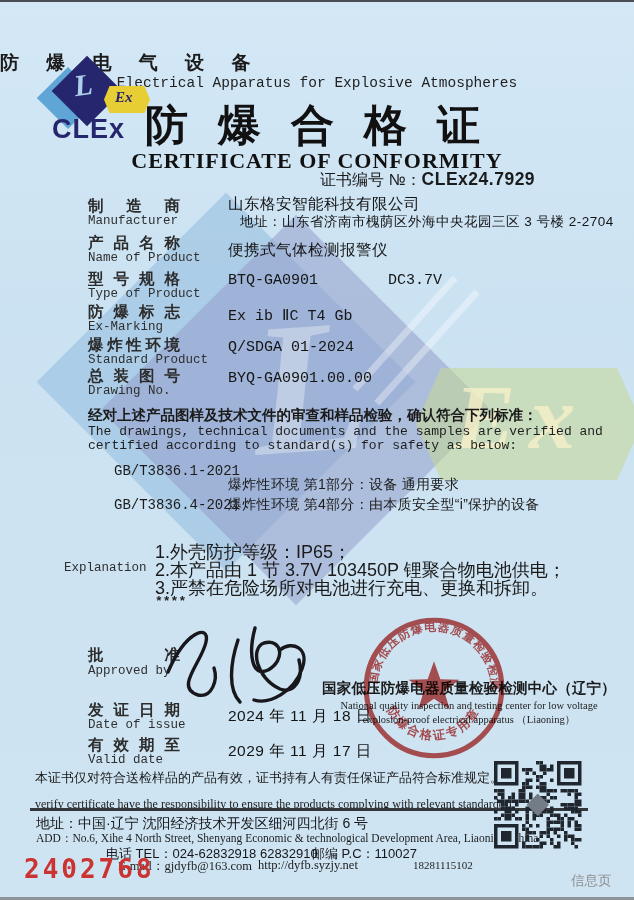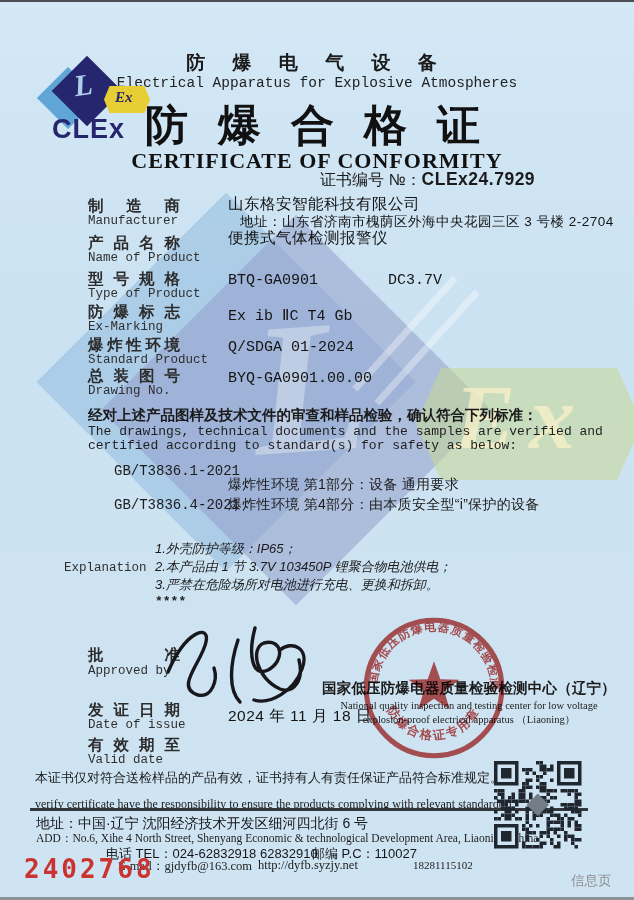--- a/index.html
+++ b/index.html
@@ -21,37 +21,37 @@
   .wm-stripe{width:150px;height:7px;background:rgba(255,255,255,.35);transform:rotate(-48deg);}
   
   .logo{left:46px;top:60px;width:130px;height:92px;z-index:2;}
   .lg-d1{position:absolute;left:0;top:16px;width:44px;height:44px;background:#5fa6d6;transform:rotate(45deg);}
   .lg-d2{position:absolute;left:16px;top:6px;width:50px;height:50px;background:#26266e;transform:rotate(45deg);}
   .lg-L{position:absolute;left:28px;top:8px;font:italic 700 30px "Liberation Serif",serif;color:#aecfe9;transform:rotate(-8deg);}
   .lg-hex{position:absolute;left:58px;top:26px;width:46px;height:27px;background:#e8ce35;
           clip-path:polygon(12% 0,88% 0,100% 50%,88% 100%,12% 100%,0 50%);}
   .lg-hex span{position:absolute;left:11px;top:3px;font:italic 700 15px "Liberation Serif",serif;color:#26266e;}
   .lg-text{position:absolute;left:6px;top:54px;font-size:27px;font-weight:700;color:#26266e;letter-spacing:1px;}
-  .t-zh-small{left:0;right:0;top:50px;text-align:center;font-size:19px;font-weight:700;letter-spacing:11px;color:#1b1b1b;z-index:1;}
+  .t-zh-small{left:0;right:0;top:50px;text-align:left;font-size:19px;font-weight:700;letter-spacing:11px;color:#1b1b1b;z-index:1;}
   .t-en-small{left:0;right:0;top:75px;text-align:center;font:14.5px "Liberation Mono",monospace;color:#222;z-index:1;}
   .t-zh-main{left:0;right:0;top:97px;text-align:center;font-size:43px;font-weight:700;letter-spacing:9px;color:#111;z-index:1;}
   .t-en-main{left:0;right:0;top:148px;text-align:center;font:600 22px "Liberation Serif",serif;letter-spacing:1px;color:#111;z-index:1;}
   .cert-line{left:320px;top:169px;font-size:16px;color:#1b1b1b;z-index:1;}
   .cert-line b{font-size:17.5px;letter-spacing:.5px;text-align:center;}
   
   .zh-label{width:92px;text-align:justify;text-align-last:justify;font-size:15.5px;font-weight:700;color:#2c2c2c;z-index:1;}
   .en-label{font:12.5px "Liberation Mono",monospace;color:#2f2f2f;z-index:1;}
   .val{font:15px "Liberation Mono",monospace;color:#151515;z-index:1;}
   .val-zh{font-family:"Liberation Sans",sans-serif;font-size:15.5px;letter-spacing:.5px;}
   .small-zh{font-size:13.5px;}
   .stmt-zh{font-size:14.5px;font-weight:700;color:#1a1a1a;z-index:1;}
   .mono13{font:13px "Liberation Mono",monospace;color:#1f1f1f;z-index:1;}
   .std-code{font:14px "Liberation Mono",monospace;color:#1c1c1c;z-index:1;}
   .std-desc{font-size:14px;color:#1c1c1c;z-index:1;letter-spacing:.3px;}
-  .exp-line{font-size:13px;color:#1a1a1a;z-index:1;font-style:italic;}
+  .exp-line{font-size:18px;color:#1a1a1a;z-index:1;}
   
   .sig{left:158px;top:612px;z-index:1;}
   .stamp{left:358px;top:612px;z-index:3;opacity:.9;mix-blend-mode:multiply;}
   .auth-zh{left:308px;top:679px;width:322px;text-align:center;font-size:14.5px;font-weight:700;color:#1b1b1b;z-index:1;letter-spacing:.2px;}
   .auth-en{left:318px;width:302px;text-align:center;font:10.5px "Liberation Serif",serif;color:#222;z-index:1;}
   
   .disc-zh{left:35px;top:769px;font-size:13px;color:#1a1a1a;z-index:1;}
   .disc-en{left:35px;font:12px "Liberation Serif",serif;color:#1c1c1c;z-index:1;}
   .divider{left:30px;top:808px;width:558px;height:3px;background:#33373c;z-index:1;}
   .ft-zh{font-size:14px;color:#16161a;z-index:1;}
@@ -99,21 +99,21 @@
     <span>证书编号 №：</span><b>CLEx24.7929</b>
   </div>
 
   <div class="abs zh-label" style="left:88px;top:196px;">制造商</div>
   <div class="abs en-label" style="left:88px;top:214px;">Manufacturer</div>
   <div class="abs val val-zh" style="left:228px;top:194px;">山东格安智能科技有限公司</div>
   <div class="abs val val-zh small-zh" style="left:240px;top:213px;">地址：山东省济南市槐荫区外海中央花园三区 3 号楼 2-2704</div>
 
   <div class="abs zh-label" style="left:88px;top:233px;">产品名称</div>
   <div class="abs en-label" style="left:88px;top:251px;text-align:right;">Name of Product</div>
-  <div class="abs val val-zh" style="left:228px;top:228px;">便携式气体检测报警仪</div>
+  <div class="abs val val-zh" style="left:228px;top:240px;">便携式气体检测报警仪</div>
 
   <div class="abs zh-label" style="left:88px;top:269px;">型号规格</div>
   <div class="abs en-label" style="left:88px;top:287px;">Type of Product</div>
   <div class="abs val" style="left:228px;top:272px;">BTQ-GA0901</div>
   <div class="abs val" style="left:388px;top:272px;">DC3.7V</div>
 
   <div class="abs zh-label" style="left:88px;top:302px;">防爆标志</div>
   <div class="abs en-label" style="left:88px;top:320px;">Ex-Marking</div>
   <div class="abs val" style="left:228px;top:306px;">Ex ib ⅡC T4 Gb</div>
 
@@ -172,20 +172,21 @@
   <div class="abs auth-zh">国家低压防爆电器质量检验检测中心（辽宁）</div>
   <div class="abs auth-en" style="top:700px;">National quality inspection and testing center for low voltage</div>
   <div class="abs auth-en" style="top:713px;">explosion-proof electrical apparatus （Liaoning）</div>
 
   <div class="abs zh-label" style="left:88px;top:700px;">发证日期</div>
   <div class="abs en-label" style="left:88px;top:718px;">Date of issue</div>
   <div class="abs val val-zh" style="left:228px;top:706px;">2024 年 11 月 18 日</div>
 
   <div class="abs zh-label" style="left:88px;top:735px;">有效期至</div>
   <div class="abs en-label" style="left:88px;top:753px;">Valid date</div>
+  <div class="abs val val-zh" style="left:228px;top:741px;">2029 年 11 月 17 日</div>
 
   <div class="abs disc-zh">本证书仅对符合送检样品的产品有效，证书持有人有责任保证产品符合标准规定。</div>
   <div class="abs disc-en" style="top:797px;">verify certificate have the responsibility to ensure the products complying with relevant standard(s).</div>
 
   <div class="abs divider"></div>
 
   <div class="abs ft-zh" style="left:36px;top:815px;">地址：中国·辽宁 沈阳经济技术开发区细河四北街 6 号</div>
   <div class="abs ft-en" style="left:36px;top:831px;">ADD：No.6, Xihe 4 North Street, Shenyang Economic &amp; technological Development Area, Liaoning, China</div>
   <div class="abs ft-zh" style="left:106px;top:845px;font-size:13px;">电话 TEL：024-62832918 62832910</div>
   <div class="abs ft-zh" style="left:312px;top:845px;font-size:13px;">邮编 P.C：110027</div>

